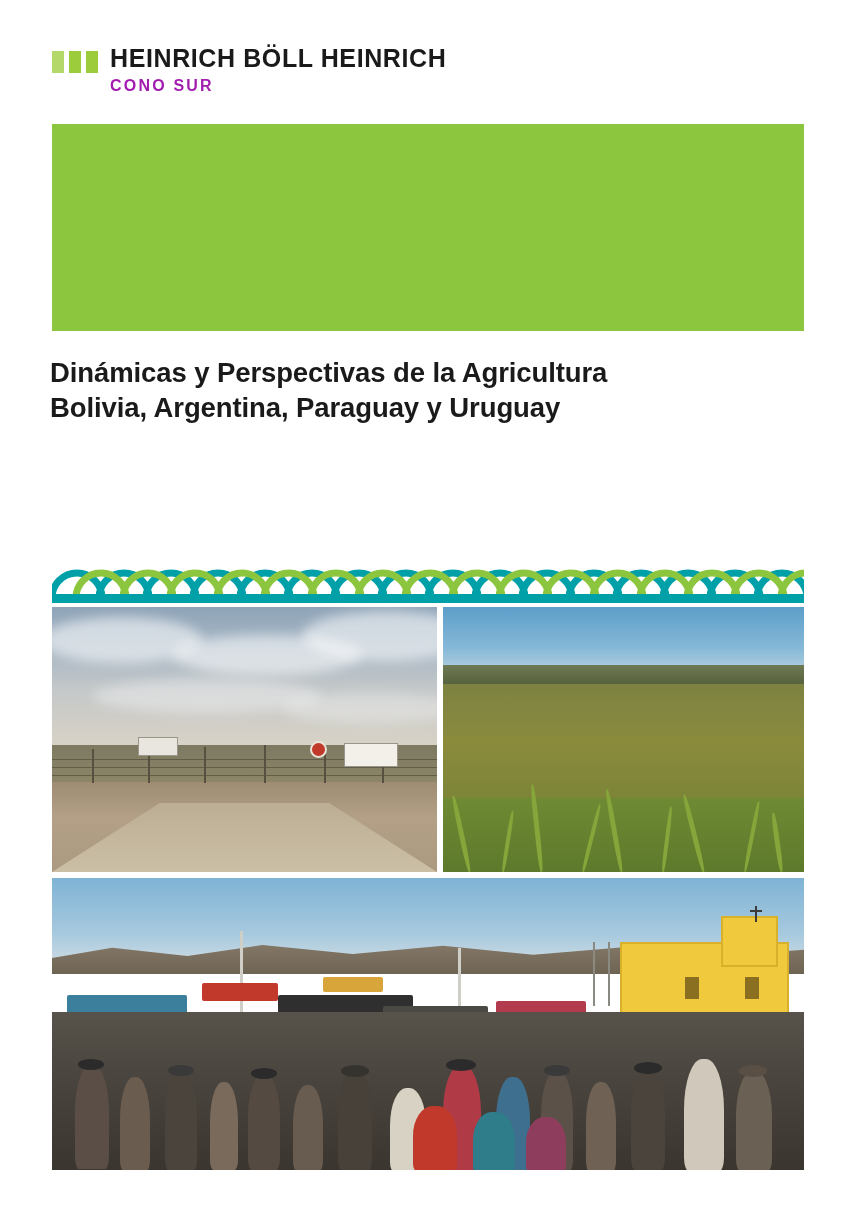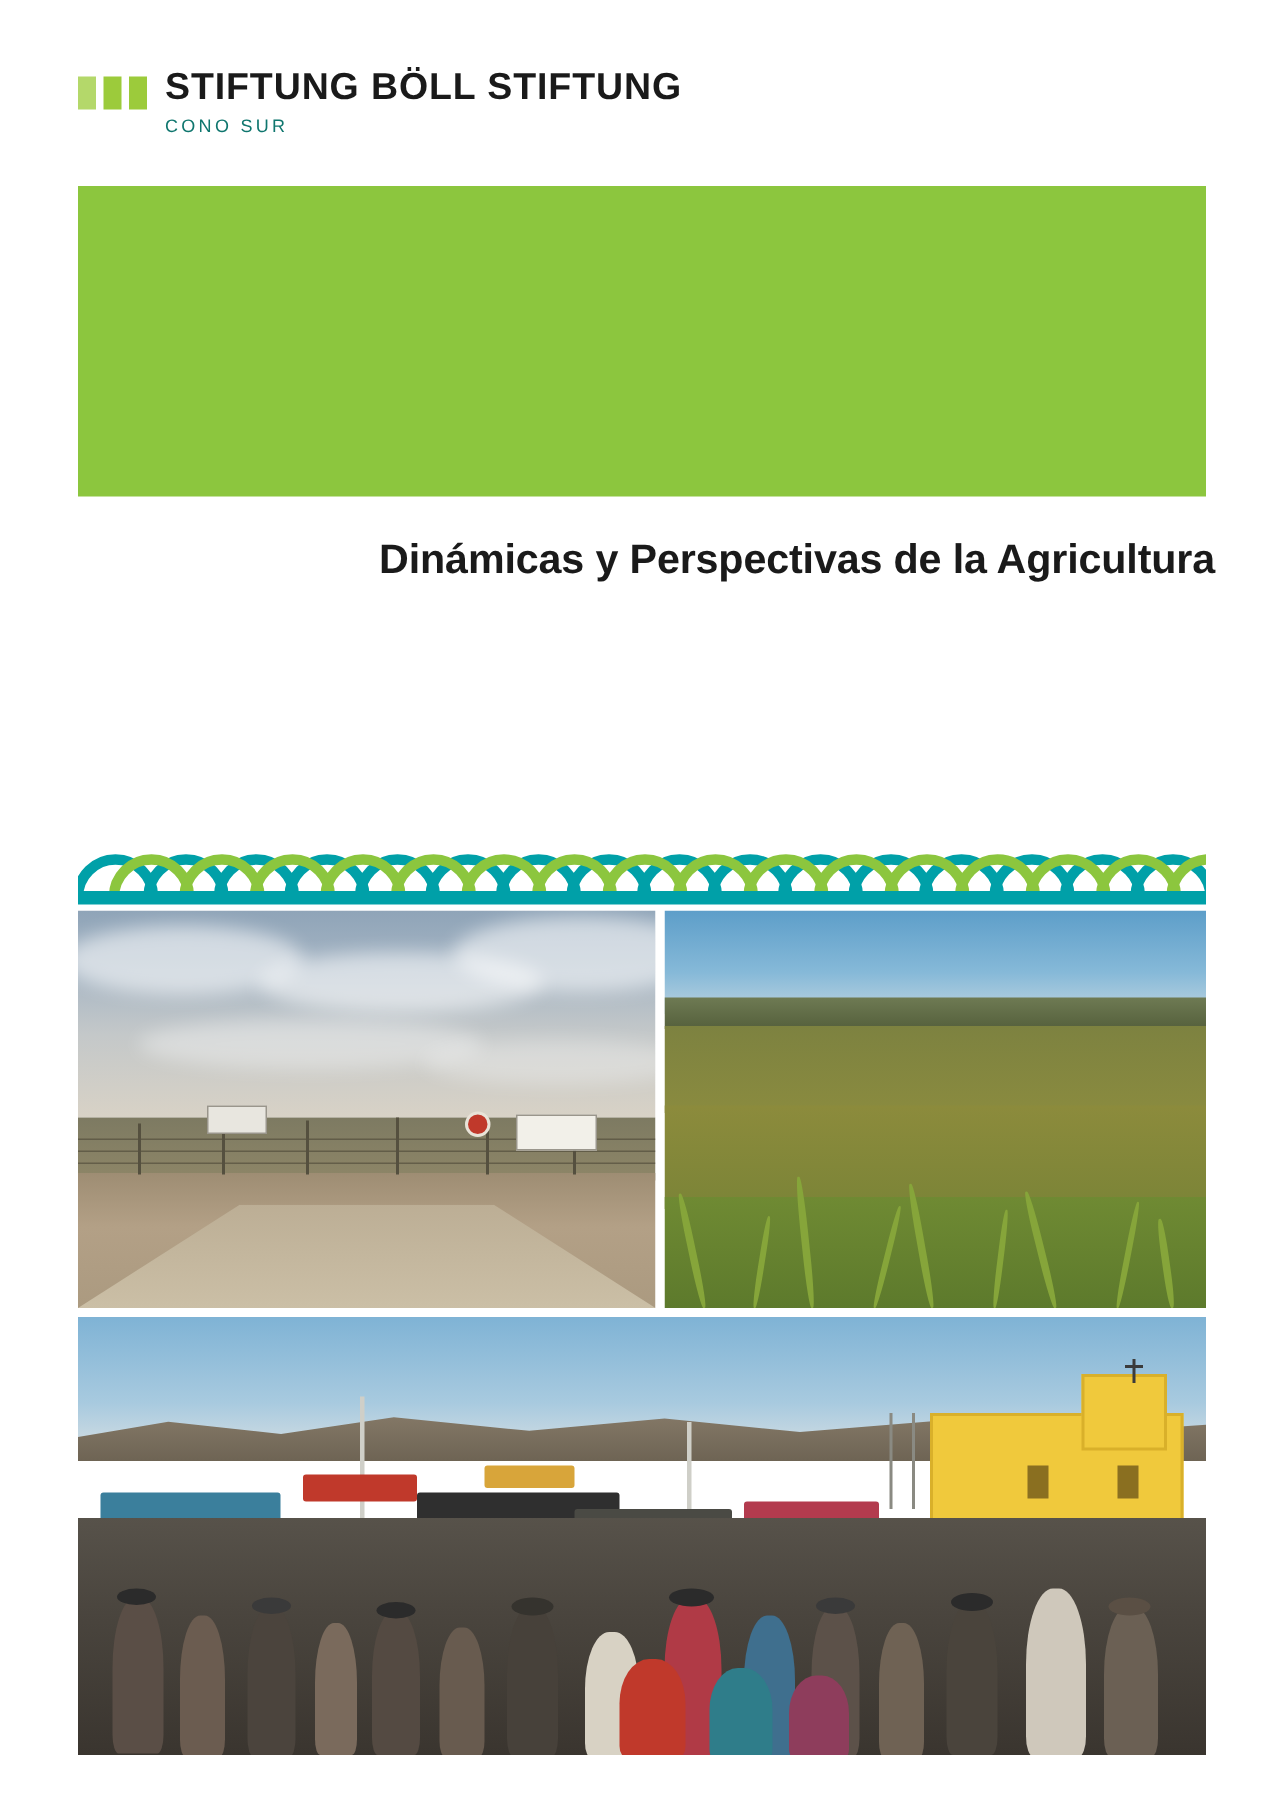--- a/index.html
+++ b/index.html
@@ -48,44 +48,43 @@
     line-height: 1;
   }
   .logo-title {
     font-size: 25px;
     font-weight: bold;
     letter-spacing: 0.6px;
     color: #1a1a1a;
     font-family: "Liberation Sans", sans-serif;
   }
   .logo-sub {
-    font-size: 12px;
-    font-weight: normal;
+    font-size: 16px;
+    font-weight: bold;
     letter-spacing: 2.2px;
-    color: #0f766e;
+    color: #a21caf;
     margin-top: 7px;
   }
 
   
   .green-banner {
     position: absolute;
     left: 52px;
     top: 124px;
     width: 752px;
     height: 207px;
     background: #8cc63e;
   }
 
   
   .title-block {
     position: absolute;
     left: 50px;
     top: 355px;
     width: 760px;
-    text-align: right;
   }
   .doc-title {
     font-size: 27.5px;
     font-weight: bold;
     color: #1a1a1a;
     line-height: 1.28;
     letter-spacing: -0.1px;
     margin: 0;
   }
   .doc-title .line { display: block; }
@@ -290,30 +289,31 @@
 
 <div class="page">
 
   <div class="logo-block">
     <div class="logo-bars">
       <span></span>
         <span class="dark"></span>
         <span class="dark"></span>
     </div>
     <div class="logo-text">
-      <div class="logo-title">STIFTUNG BÖLL STIFTUNG</div>
+      <div class="logo-title">HEINRICH BÖLL HEINRICH</div>
       <div class="logo-sub">CONO SUR</div>
     </div>
   </div>
 
   <div class="green-banner"></div>
 
   <div class="title-block">
     <h1 class="doc-title">
       <span class="line">Dinámicas y Perspectivas de la Agricultura</span>
+      <span class="line">Bolivia, Argentina, Paraguay y Uruguay</span>
     </h1>
   </div>
 
   <div class="arc-band">
     <svg width="752" height="52" viewBox="0 0 752 52" xmlns="http://www.w3.org/2000/svg" aria-hidden="true">
       <g fill="none" stroke-width="7">
         <g stroke="#00a0a8">
           <path d="M0 50 A25 25 0 0 1 50 50"></path>
           <path d="M47 50 A25 25 0 0 1 97 50"></path>
           <path d="M94 50 A25 25 0 0 1 144 50"></path>

